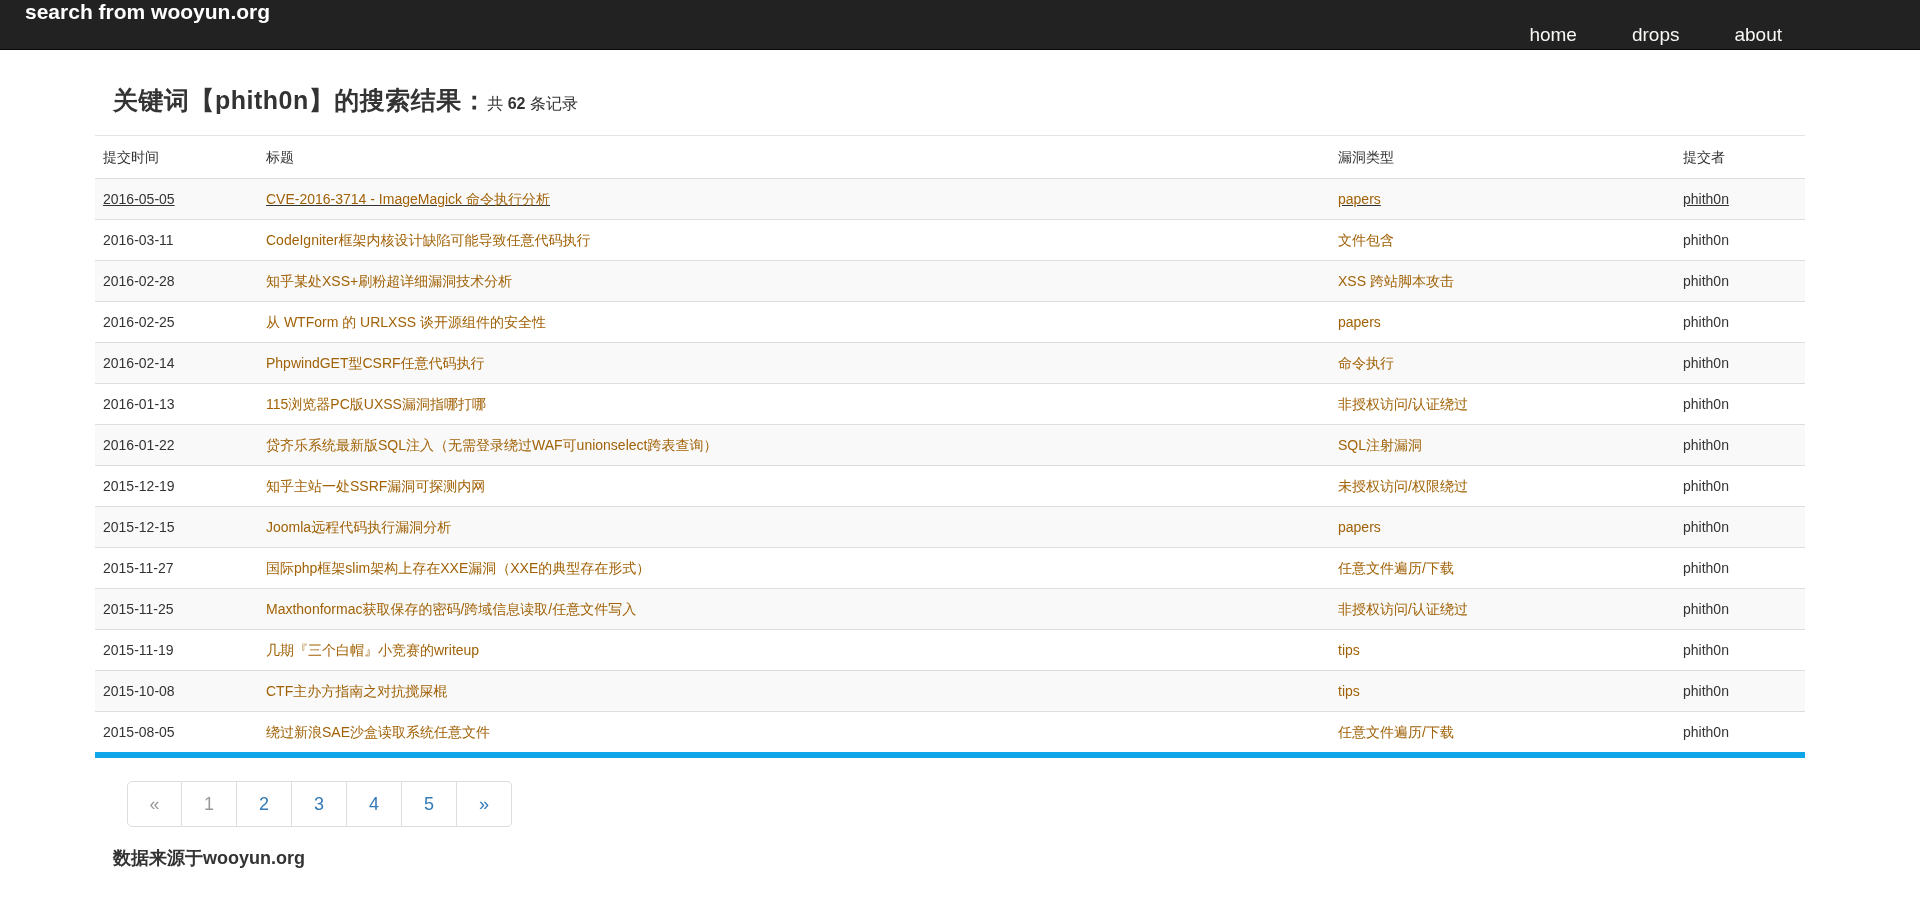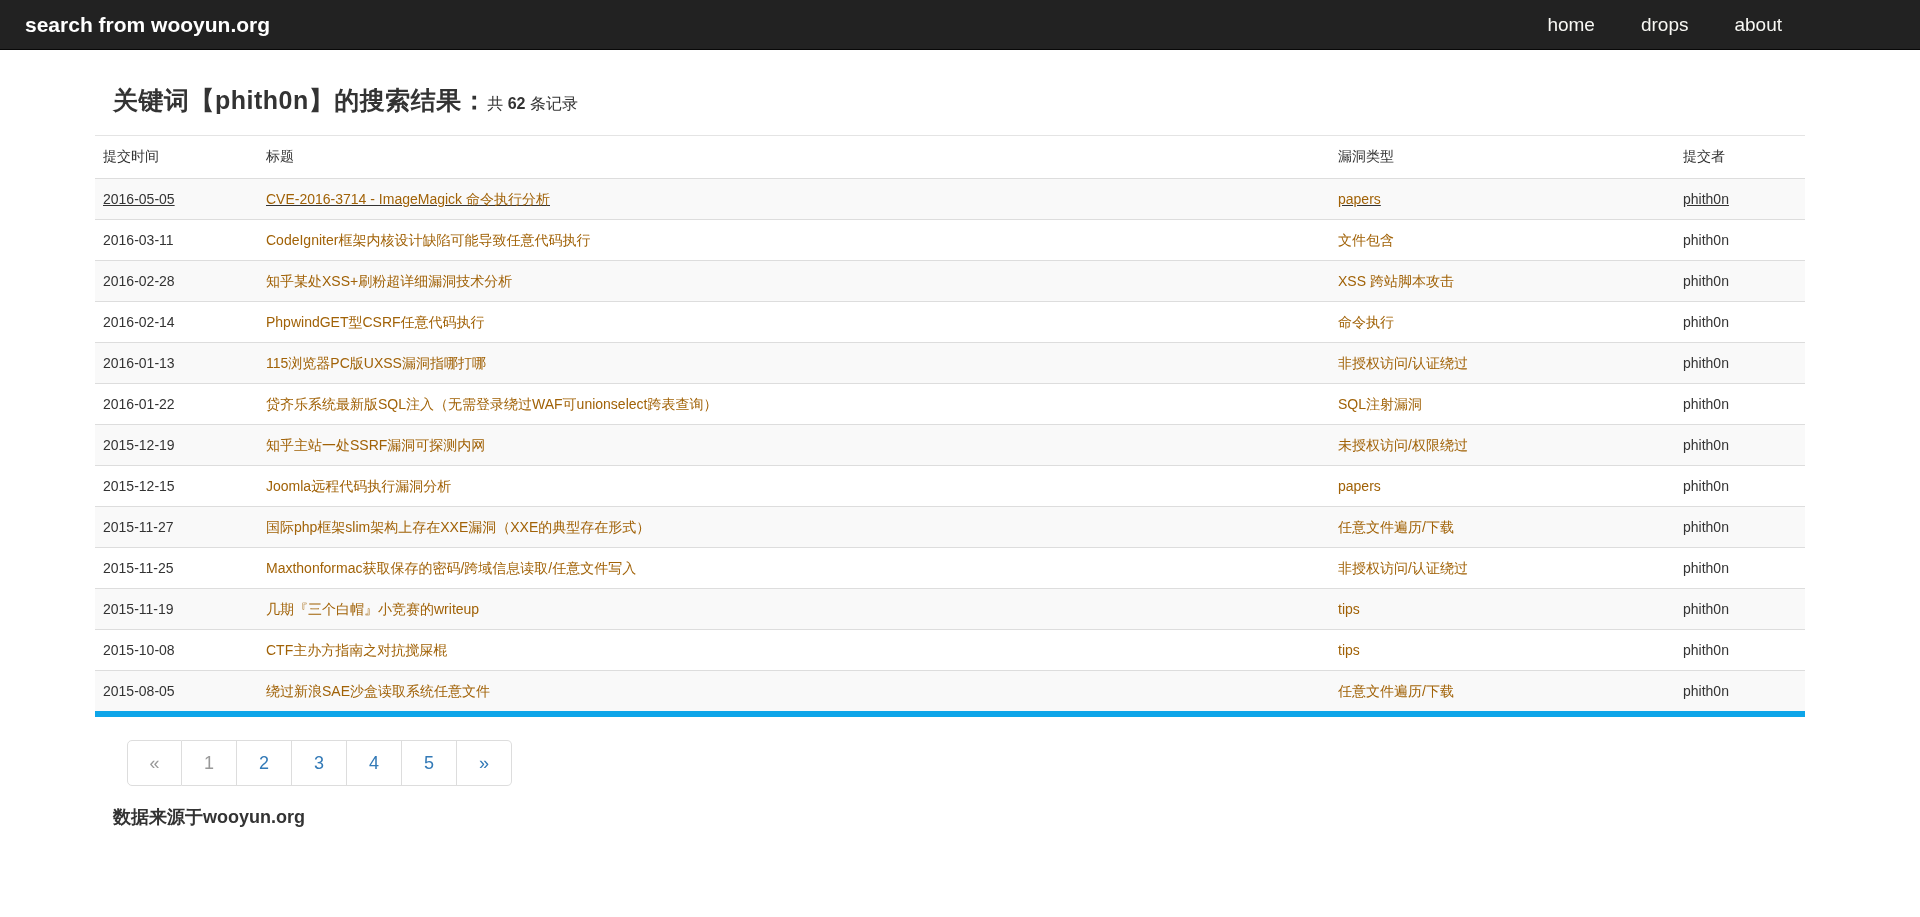--- a/index.html
+++ b/index.html
@@ -9,27 +9,27 @@
     font-family:"Liberation Sans","DejaVu Sans",sans-serif;
     color:#333333;
     overflow:hidden;
   }
   a { text-decoration:none; cursor:pointer; }
 
   
   .navbar {
     height:50px; background:#222222;
     border-bottom:1px solid #080808;
-    display:flex; align-items:center;
+    display:flex; flex-direction:column;
   }
   .brand {
     margin-left:25px;
     color:#ffffff; font-size:21px; font-weight:bold;
   }
-  .nav-links { margin-left:auto; margin-right:138px; display:flex; }
+  .nav-links { margin-left:auto; margin-right:138px; display:flex;gap:9px; }
   .nav-link {
     color:#f8f8f4; font-size:19px; margin-left:46px;
   }
 
   
   .content { margin:0 115px 0 95px; width:1710px; }
 
   .page-heading {
     margin:34px 0 18px 18px;
     font-size:25px; font-weight:bold; color:#333;
@@ -47,21 +47,20 @@
     font-size:14px; table-layout:fixed;
   }
   table.results th, table.results td {
     text-align:left; line-height:20px; vertical-align:middle;
   }
   table.results thead th {
     font-weight:normal; color:#333;
     padding:11px 8px;
     border-top:1px solid #e4e4e4;
     border-bottom:1px solid #dddddd;
-    font-family:Liberation Mono, monospace;
   }
   table.results td {
     padding:10px 8px;
     border-top:1px solid #dddddd;
     white-space:nowrap; overflow:hidden;
   }
   table.results tbody tr:first-child td { border-top:none;text-decoration:underline; }
   table.results tbody tr:last-child td { border-bottom:6px solid #0ea5e9; }
   table.results tbody tr:nth-child(odd) { background:#f9f9f9; }
   .col-date   { width:163px; }
@@ -129,20 +128,26 @@
           <td class="col-type"><a href="#">文件包含</a></td>
           <td class="col-author">phith0n</td>
         </tr>
         <tr>
           <td class="col-date">2016-02-28</td>
           <td><a href="#">知乎某处XSS+刷粉超详细漏洞技术分析</a></td>
           <td class="col-type"><a href="#">XSS 跨站脚本攻击</a></td>
           <td class="col-author">phith0n</td>
         </tr>
         <tr>
+          <td class="col-date">2016-02-25</td>
+          <td><a href="#">从 WTForm 的 URLXSS 谈开源组件的安全性</a></td>
+          <td class="col-type"><a href="#">papers</a></td>
+          <td class="col-author">phith0n</td>
+        </tr>
+        <tr>
           <td class="col-date">2016-02-14</td>
           <td><a href="#">PhpwindGET型CSRF任意代码执行</a></td>
           <td class="col-type"><a href="#">命令执行</a></td>
           <td class="col-author">phith0n</td>
         </tr>
         <tr>
           <td class="col-date">2016-01-13</td>
           <td><a href="#">115浏览器PC版UXSS漏洞指哪打哪</a></td>
           <td class="col-type"><a href="#">非授权访问/认证绕过</a></td>
           <td class="col-author">phith0n</td>

